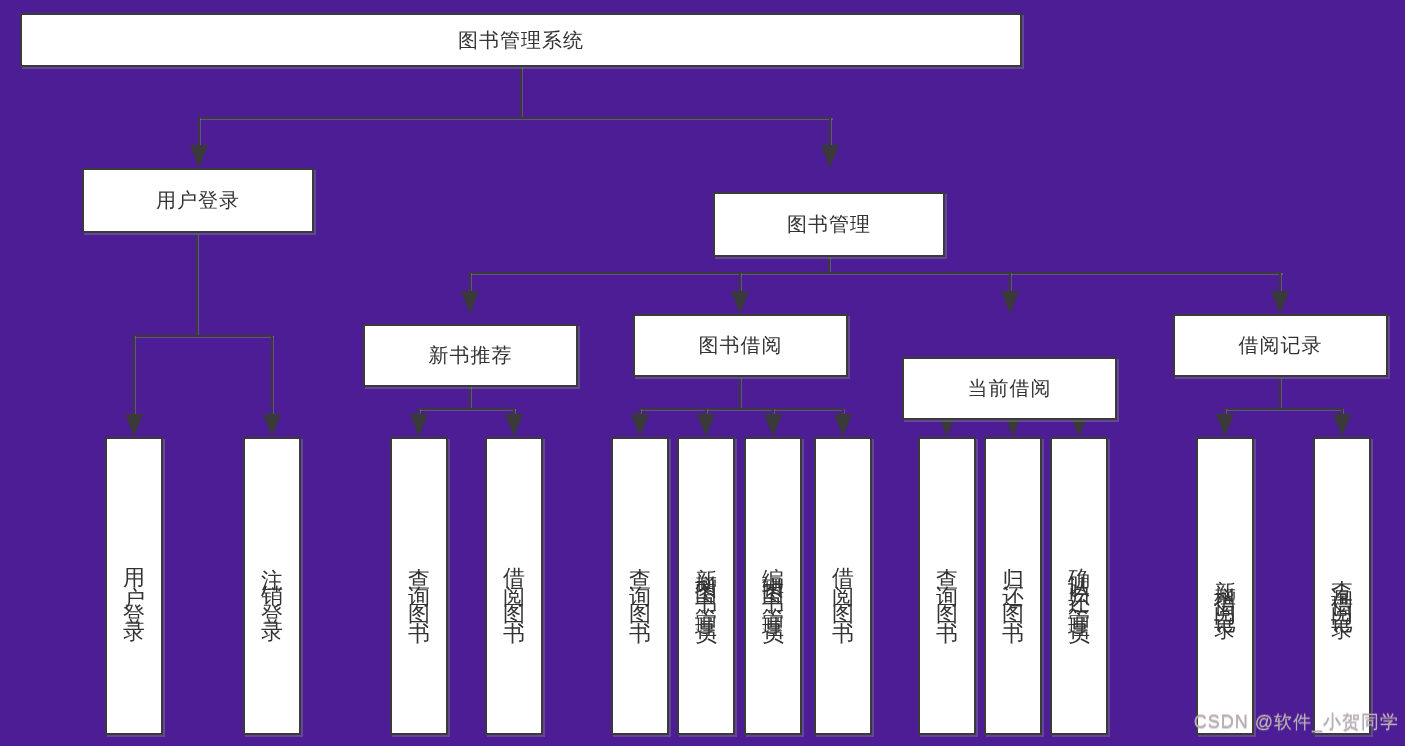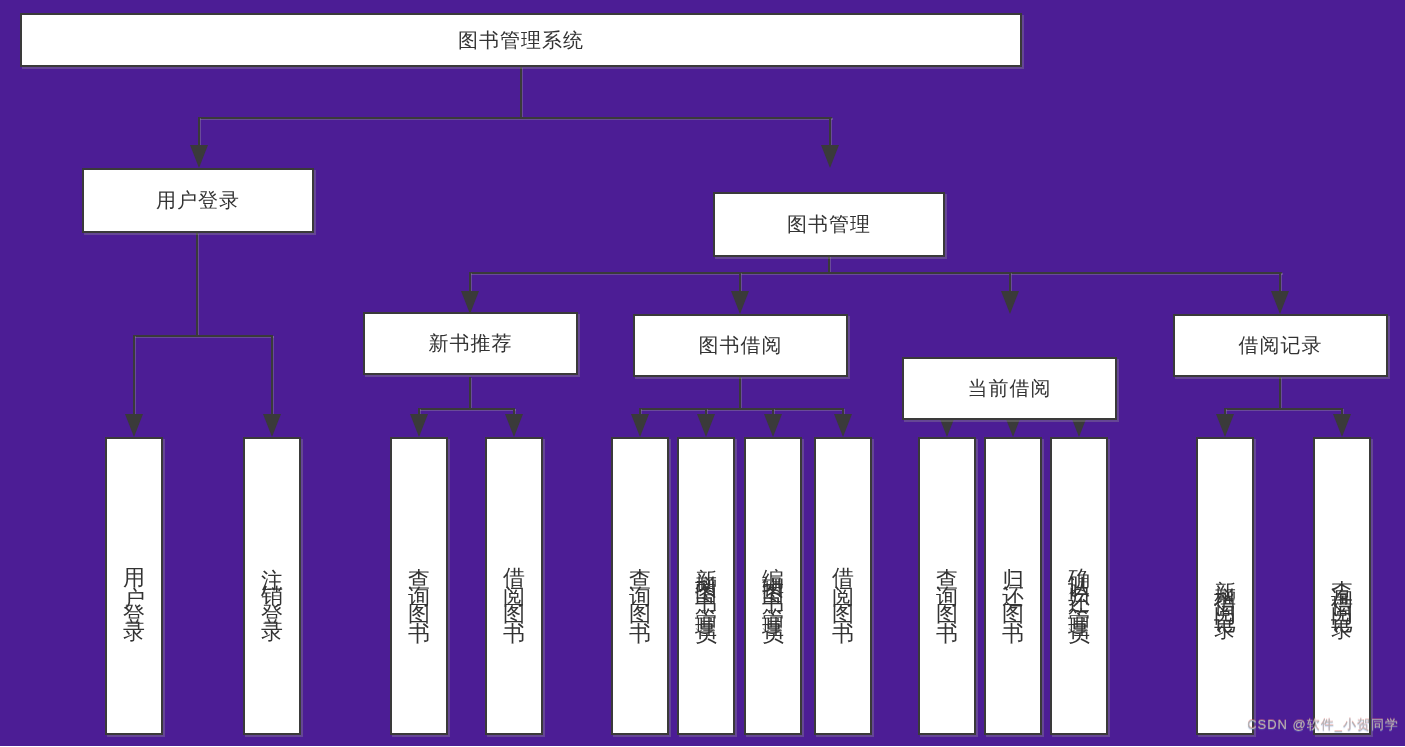--- a/index.html
+++ b/index.html
@@ -51,21 +51,21 @@
     width: 0;
     height: 0;
     border-left: 9px solid transparent;
     border-right: 9px solid transparent;
     border-top: 23px solid #3a3a3a;
   }
   .watermark {
     position: absolute;
     right: 6px;
     bottom: 12px;
-    font-size: 13px;
+    font-size: 18px;
     color: #b2b2b2;
     letter-spacing: 1px;
     text-shadow: 0 -1px 0 rgba(225,120,120,0.45), 0 1px 1px rgba(110,140,225,0.40);
     white-space: nowrap;
   }
 </style>
 </head>
 <body>
 
 <div id="stage">
@@ -133,21 +133,21 @@
     <span class="hlabel">图书管理系统</span>
   </div>
 
   <div class="box" style="left:82px; top:168px; width:232px; height:65px;">
     <span class="hlabel">用户登录</span>
   </div>
   <div class="box" style="left:713px; top:168px; width:232px; height:65px;margin-top:24px;">
     <span class="hlabel">图书管理</span>
   </div>
 
-  <div class="box" style="left:363px; top:312px; width:215px; height:63px;font-family:Liberation Mono, monospace;">
+  <div class="box" style="left:363px; top:324px; width:215px; height:63px;font-family:Liberation Mono, monospace;">
     <span class="hlabel">新书推荐</span>
   </div>
   <div class="box" style="left:633px; top:314px; width:215px; height:63px;align-items:center;">
     <span class="hlabel">图书借阅</span>
   </div>
   <div class="box" style="left:902px; top:314px; width:215px; height:63px;margin-top:43px;">
     <span class="hlabel">当前借阅</span>
   </div>
   <div class="box" style="left:1173px; top:314px; width:215px; height:63px;">
     <span class="hlabel">借阅记录</span>

